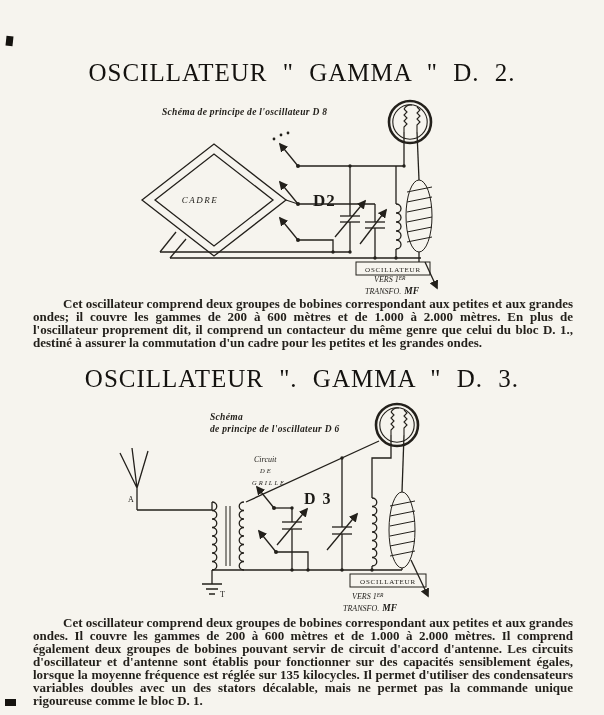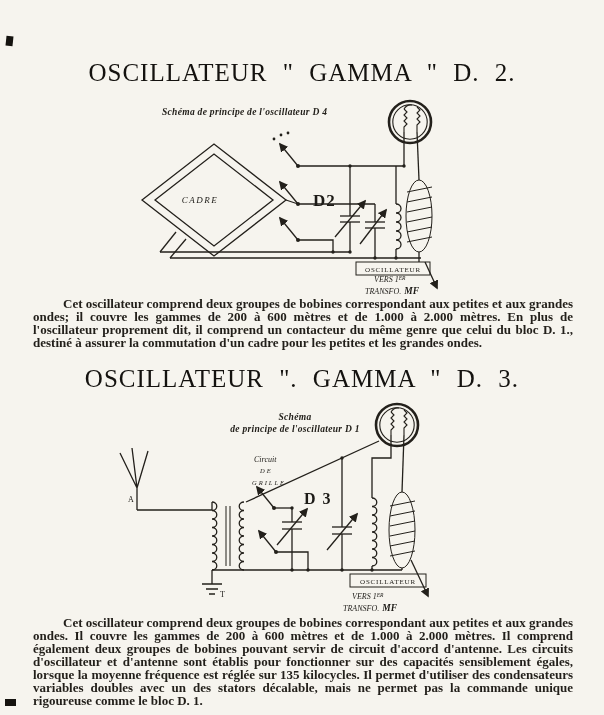--- a/index.html
+++ b/index.html
@@ -19,21 +19,21 @@
     font-size:25px; font-weight:400; letter-spacing:1px; word-spacing:8px;
     color:#14120f; white-space:nowrap;
   }
   .title-d2 { top:59px; }
   .title-d3 { top:365px; }
   .caption {
     position:absolute; font-style:italic; font-weight:600;
     font-size:9.5px; letter-spacing:0.3px; color:#23201b;
   }
   .caption-d2 { left:162px; top:107px; }
-  .caption-d3 { left:220px; top:412px; width:150px; text-align:center; line-height:11.5px;font-style:italic; }
+  .caption-d3 { left:210px; top:412px; width:150px; line-height:11.5px;font-style:italic; }
   .para {
     position:absolute; left:33px; width:540px;
     font-size:13px; line-height:13px; font-weight:600;
     text-align:justify; text-indent:30px; color:#221f1a;
   }
   .para-d2 { top:297px; }
   .para-d3 { top:616px; }
   svg.schematic { position:absolute; }
   .sch-d2 { left:128px; top:92px; }
   .sch-d3 { left:108px; top:398px; }
@@ -45,21 +45,21 @@
 </style>
 </head>
 <body>
 
 <div class="page">
 
   <div class="scan-mark mark-top"></div>
   <div class="scan-mark mark-bottom"></div>
 
   <h1 class="title title-d2">OSCILLATEUR " GAMMA " D. 2.</h1>
-  <div class="caption caption-d2">Schéma de principe de l'oscillateur D 4</div>
+  <div class="caption caption-d2">Schéma de principe de l'oscillateur D 8</div>
 
   <svg class="schematic sch-d2" width="345" height="205" viewBox="0 0 345 205">
     <defs>
       <marker id="ah2" viewBox="0 0 8 8" refX="6.5" refY="4" markerWidth="7" markerHeight="7" orient="auto">
         <path d="M0,0 L8,4 L0,8 z" fill="#23201b"></path>
       </marker>
     </defs>
 
     <g class="wire">
       <path d="M14,108 L86,52 L158,108 L86,164 Z"></path>
@@ -145,21 +145,21 @@
       <text x="246" y="190" class="hand" font-size="8"><tspan>VERS 1</tspan><tspan dy="-2.5" font-size="5.5">ER</tspan></text>
       <text x="237" y="202" class="hand" font-size="8"><tspan>TRANSFO.</tspan><tspan dx="3" font-size="9.5" font-weight="bold">MF</tspan></text>
     </g>
   </svg>
 
   <p class="para para-d2">Cet oscillateur comprend deux groupes de bobines correspondant aux petites et aux grandes ondes; il couvre les gammes de 200 à 600 mètres et de 1.000 à 2.000 mètres. En plus de l'oscillateur proprement dit, il comprend un contacteur du même genre que celui du bloc D. 1., destiné à assurer la commutation d'un cadre pour les petites et les grandes ondes.</p>
 
   <h1 class="title title-d3">OSCILLATEUR ". GAMMA " D. 3.</h1>
   <div class="caption caption-d3">
     <div>Schéma</div>
-    <div>de principe de l'oscillateur D 1</div>
+    <div>de principe de l'oscillateur D 6</div>
   </div>
 
   <svg class="schematic sch-d3" width="365" height="218" viewBox="0 0 365 218">
     <defs>
       <marker id="ah3" viewBox="0 0 8 8" refX="6.5" refY="4" markerWidth="7" markerHeight="7" orient="auto">
         <path d="M0,0 L8,4 L0,8 z" fill="#23201b"></path>
       </marker>
     </defs>
 
     <g class="wire">

